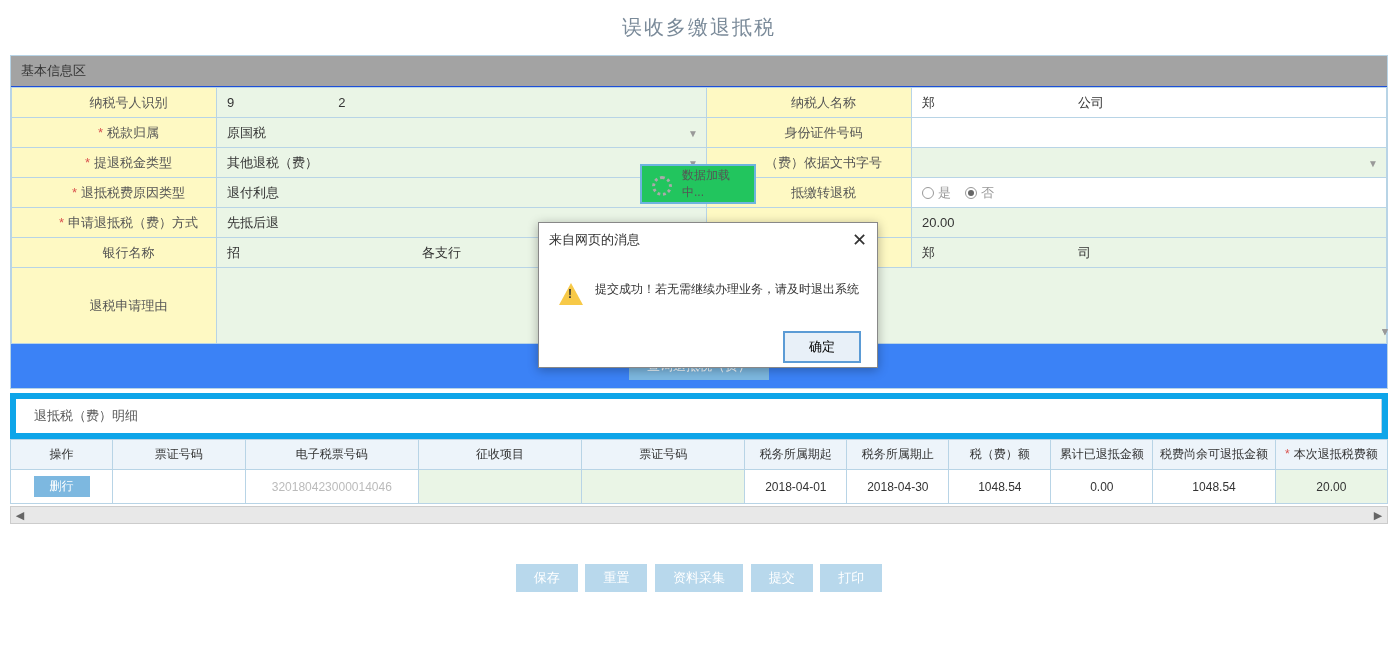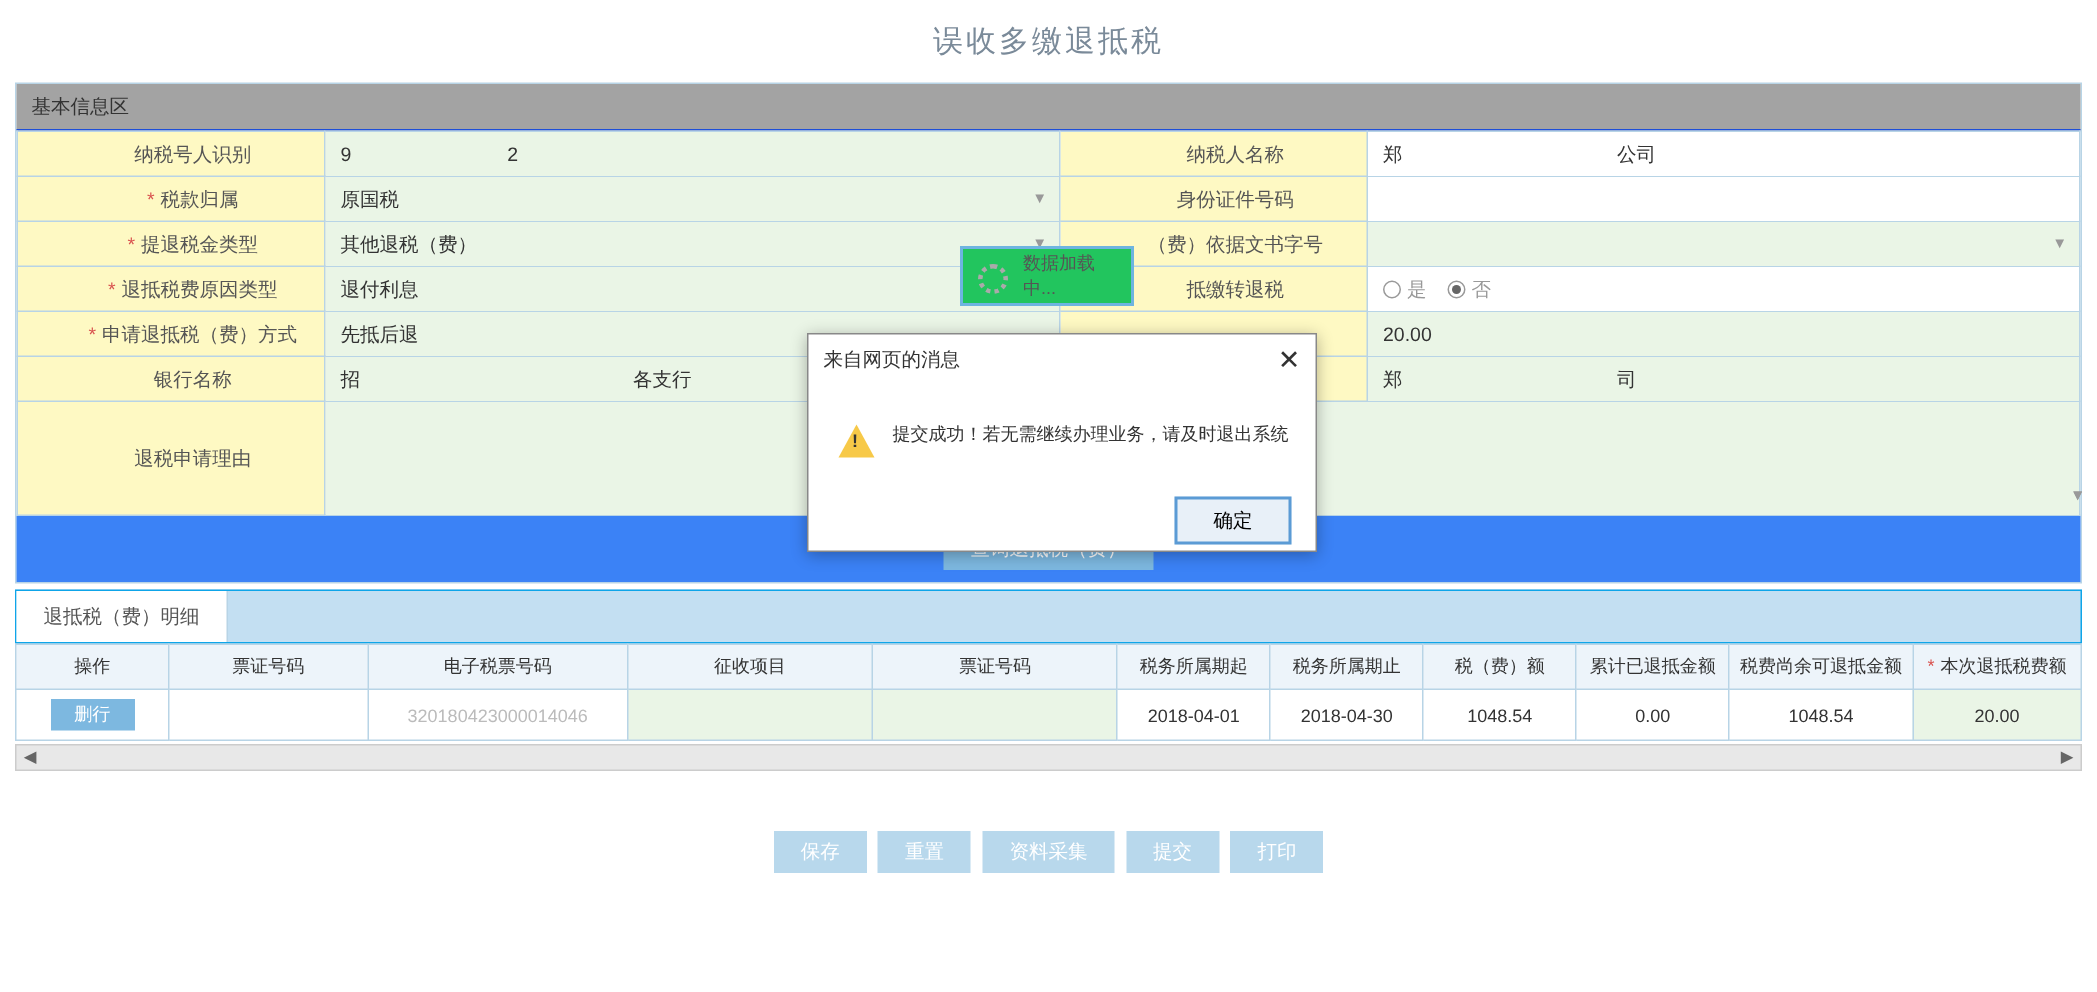--- a/index.html
+++ b/index.html
@@ -15,21 +15,21 @@
   .required::before { content: "*"; color: #d9534f; margin-right: 4px; }
   .drop-arrow { position: absolute; right: 8px; top: 50%; transform: translateY(-50%); color: #999; font-size: 10px; }
   .reason-cell { height: 76px !important; }
   .radio-group { display: flex; gap: 14px; align-items: center; }
   .radio-group span { display: inline-flex; align-items: center; gap: 4px; color: #999; }
   .radio-circle { width: 12px; height: 12px; border: 1px solid #999; border-radius: 50%; display: inline-block; position: relative; }
   .radio-circle.sel::after { content: ""; width: 6px; height: 6px; background: #666; border-radius: 50%; position: absolute; left: 2px; top: 2px; }
   .query-bar { text-align: center; padding: 8px 0; background: #3b82f6; }
   .btn { display: inline-block; padding: 5px 18px; font-size: 13px; cursor: pointer; border: none; }
   .btn-blue { background: #7db8e0; color: #fff; }
-  .tabs { display: flex; border: 1px solid #0ea5e9; margin: 0 10px; background: #c3dff2; }
+  .tabs { display: flex; border: 6px solid #0ea5e9; margin: 0 10px; background: #c3dff2; flex-direction: column; }
   .tab { padding: 8px 18px; color: #555; background: #c3dff2; border-right: 1px solid #b8d4e6; }
   .tab.active { background: #fff; }
   .detail-table { border-collapse: collapse; margin: 0 10px; width: calc(100% - 20px); }
   .detail-table th, .detail-table td { border: 1px solid #b8d4e6; padding: 6px 4px; text-align: center; font-weight: normal; font-size: 12px; }
   .detail-table th { background: #edf4fa; height: 30px; }
   .detail-table td { background: #fff; height: 28px; }
   .detail-table td.green { background: #eaf5e6; }
   .del-btn { background: #7db8e0; color: #fff; padding: 2px 16px; display: inline-block; }
   .scroll-row { margin: 2px 10px 0 10px; height: 18px; background: #e8e8e8; position: relative; border: 1px solid #ccc; }
   .scroll-row .arr { position: absolute; top: 0; width: 18px; height: 16px; text-align: center; color: #666; font-size: 11px; line-height: 16px; }

